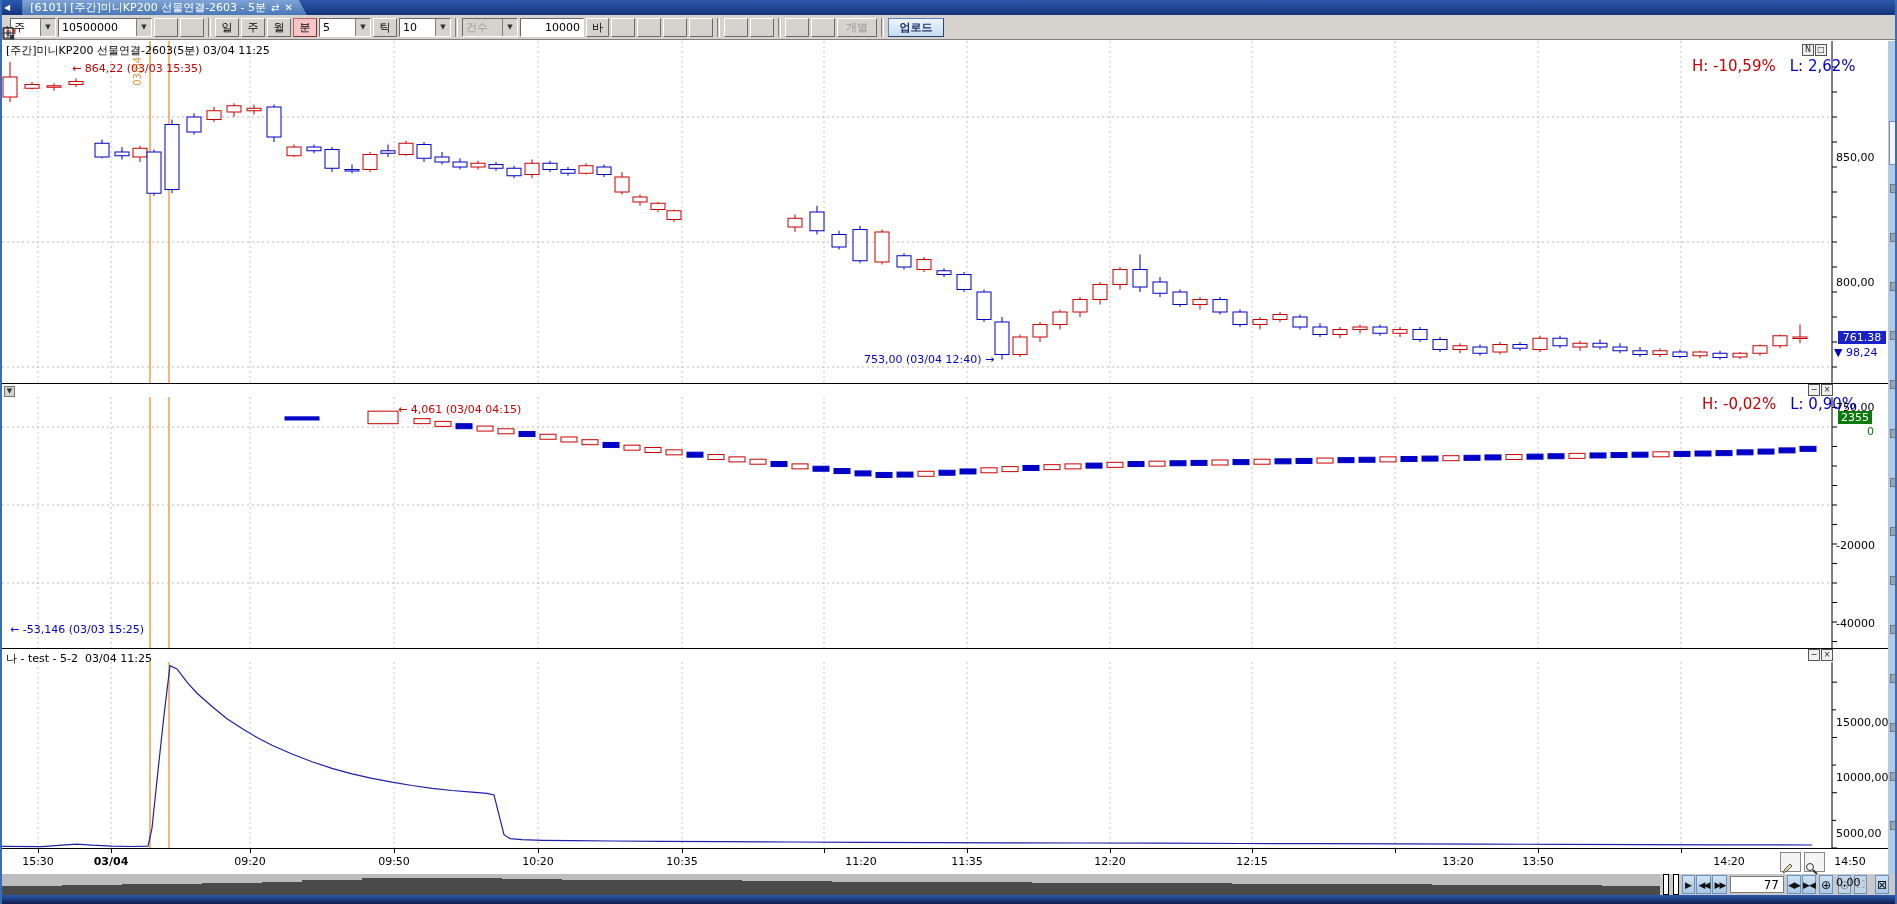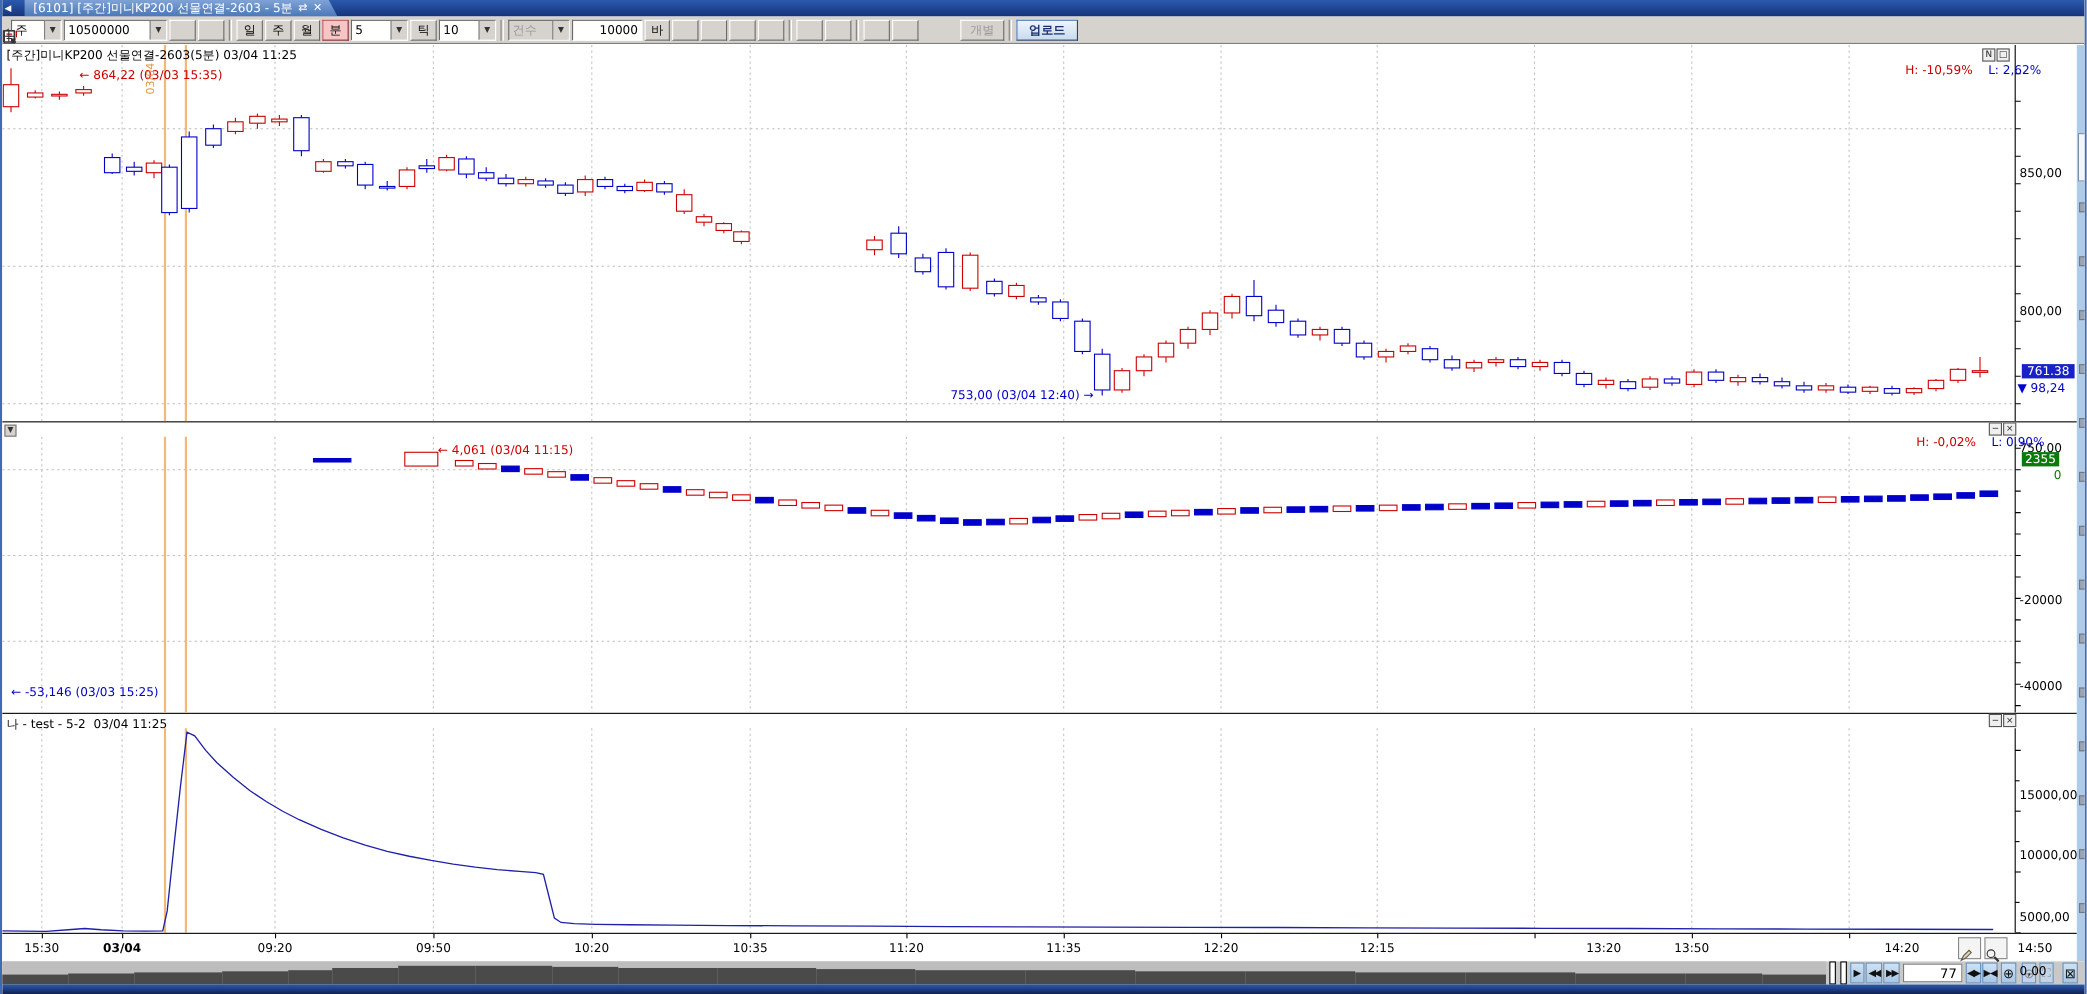--- a/index.html
+++ b/index.html
@@ -10,34 +10,34 @@
   #titletab{position:relative;margin-left:12px;height:15px;line-height:15px;padding:0 6px 0 8px;background:linear-gradient(#7fa3d6,#4a77b8);color:#fff;display:flex;align-items:center;gap:5px;clip-path:polygon(0 0,calc(100% - 8px) 0,100% 100%,0 100%);}
   #titletab .ttl{font-size:11px;white-space:nowrap;}
   .tabicon{font-size:10px;color:#fff;}
   .tabclose{color:#fff;font-weight:bold;font-size:10px;cursor:default;padding-right:8px;}
   #tb-arrow{color:#fff;font-size:8px;margin-left:2px;}
   
   #toolbar{position:absolute;left:0;top:15px;width:100%;height:25px;background:#d6d3ce;border-bottom:1px solid #808080;display:flex;align-items:center;gap:2px;padding:1px 2px;}
   .t-sep{width:3px;height:19px;border-left:1px solid #808080;border-right:1px solid #fff;margin:0 2px;}
   .btn3d{height:19px;background:#d6d3ce;border:1px solid;border-color:#fff #6a6a6a #6a6a6a #fff;display:inline-flex;align-items:center;justify-content:center;padding:0 4px;font-size:11px;}
   .btn3d.pink{background:#f6c6c6;border-color:#c06060 #803030 #803030 #c06060;}
-  .btn3d.dis{color:#9a9a9a;margin-left:36px;}
+  .btn3d.dis{color:#9a9a9a;}
   .combo{height:19px;background:#fff;border:1px solid;border-color:#6a6a6a #fff #fff #6a6a6a;display:inline-flex;align-items:center;}
   .combo .cv{padding:0 3px;flex:1;}
   .combo .cb{width:15px;height:100%;background:#d6d3ce;border-left:1px solid #808080;display:flex;align-items:center;justify-content:center;font-size:7px;color:#333;}
   .combo.dis{background:#d6d3ce;color:#9a9a9a;}
   .tinput{height:19px;background:#fff;border:1px solid;border-color:#6a6a6a #fff #fff #6a6a6a;text-align:right;padding:0 3px;font-size:11px;font-family:inherit;}
   .iconbtn{width:24px;}
   .upload{font-weight:bold;color:#1a2f6e;border-color:#5a84c0 #2a4470 #2a4470 #5a84c0;background:linear-gradient(#eef4fb,#c9dbef);}
   
   #charts{position:absolute;left:0;top:41px;width:1893px;height:863px;background:#fff;}
   .pborder{position:absolute;left:0;width:1886px;border-top:1px solid #000;}
   svg{position:absolute;left:0;}
   .hdrtext{position:absolute;font-size:11px;color:#000;white-space:pre;z-index:5;}
-  .hl{position:absolute;z-index:5;font-size:11px;white-space:nowrap;margin-left:40px;}
+  .hl{position:absolute;z-index:5;font-size:15px;white-space:nowrap;}
   .hl .h{color:#cc0000;margin-right:14px;}
   .hl .l{color:#0000cc;}
   .winbtns{position:absolute;z-index:6;display:flex;gap:1px;}
   .winbtns span{width:12px;height:12px;border:1px solid #555;background:#efefef;font-size:8px;line-height:10px;text-align:center;color:#222;}
   .ann{position:absolute;z-index:5;font-size:11px;white-space:nowrap;}
   .ann.red{color:#cc0000;}
   .ann.blue{color:#0000cc;}
   .ylab{position:absolute;left:1834px;width:52px;font-size:11px;color:#000;z-index:4;}
   .pricebox{position:absolute;z-index:6;color:#fff;font-size:11px;text-align:center;line-height:13px;}
   .vlabel{position:absolute;z-index:5;color:#e09a40;font-size:10px;writing-mode:vertical-rl;transform:rotate(180deg);}
@@ -243,21 +243,21 @@
     <span class="dropicon" style="position:absolute;left:2px;top:345px;z-index:6;">▼</span>
     <div class="hl" style="left:1700px;top:354px;">
       <span class="h">H: -0,02%</span><span class="l">L: 0,90%</span>
     </div>
     <div class="winbtns" style="left:1806px;top:343px;">
       <span>−</span>
       <span>×</span>
     </div>
     <div class="ann red" style="left:396px;top:362px;">
       <span>←</span>
-      <span>4,061 (03/04 11:15)</span>
+      <span>4,061 (03/04 04:15)</span>
     </div>
     <div class="ann blue" style="left:8px;top:582px;">
       <span>←</span>
       <span>-53,146 (03/03 15:25)</span>
     </div>
     <div class="pricebox" style="left:1836px;top:370px;width:34px;height:13px;background:#0a7a0a;">2355</div>
     <div class="ann" style="left:1836px;top:384px;width:36px;text-align:right;color:#0a7a0a;">0</div>
 
     <div class="pborder" style="top:607px;"></div>
     <div class="hdrtext" style="left:4px;top:610px;">나 - test - 5-2  03/04 11:25</div>
@@ -642,21 +642,21 @@
         <div class="tlab" style="left: 109px; font-weight: bold;">03/04</div>
         <div class="ttick" style="left: 109px;"></div>
         <div class="tlab" style="left: 248px;">09:20</div>
         <div class="ttick" style="left: 248px;"></div>
         <div class="tlab" style="left: 392px;">09:50</div>
         <div class="ttick" style="left: 392px;"></div>
         <div class="tlab" style="left: 536px;">10:20</div>
         <div class="ttick" style="left: 536px;"></div>
         <div class="tlab" style="left: 680px;">10:35</div>
         <div class="ttick" style="left: 680px;"></div>
-        <div class="tlab" style="left: 822px;">11:20</div>
+        <div class="tlab" style="left: 859px;">11:20</div>
         <div class="ttick" style="left: 822px;"></div>
         <div class="tlab" style="left: 965px;">11:35</div>
         <div class="ttick" style="left: 965px;"></div>
         <div class="tlab" style="left: 1108px;">12:20</div>
         <div class="ttick" style="left: 1108px;"></div>
         <div class="tlab" style="left: 1250px;">12:15</div>
         <div class="ttick" style="left: 1250px;"></div>
         <div class="tlab" style="left: 1456px;">13:20</div>
         <div class="ttick" style="left: 1393px;"></div>
         <div class="tlab" style="left: 1536px;">13:50</div>

